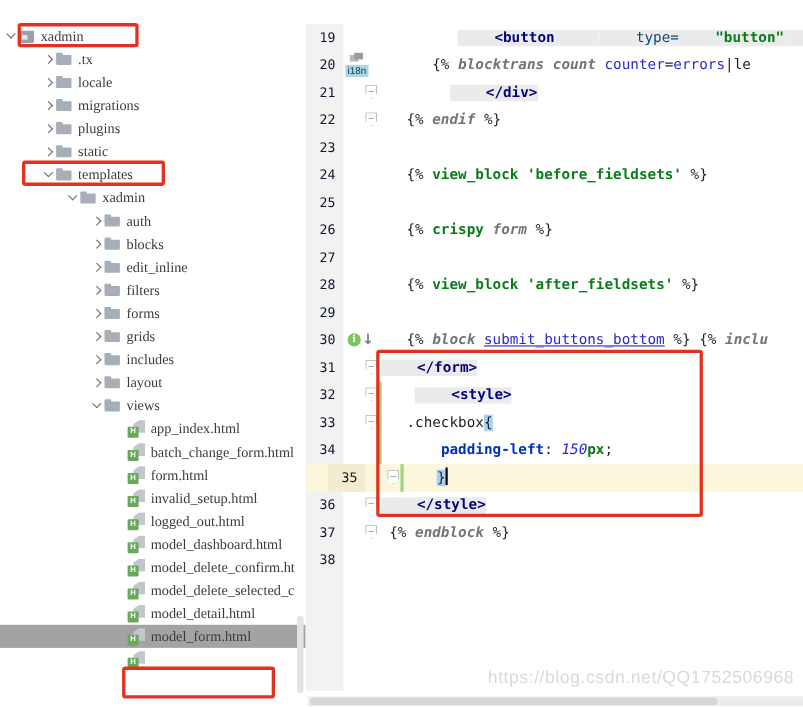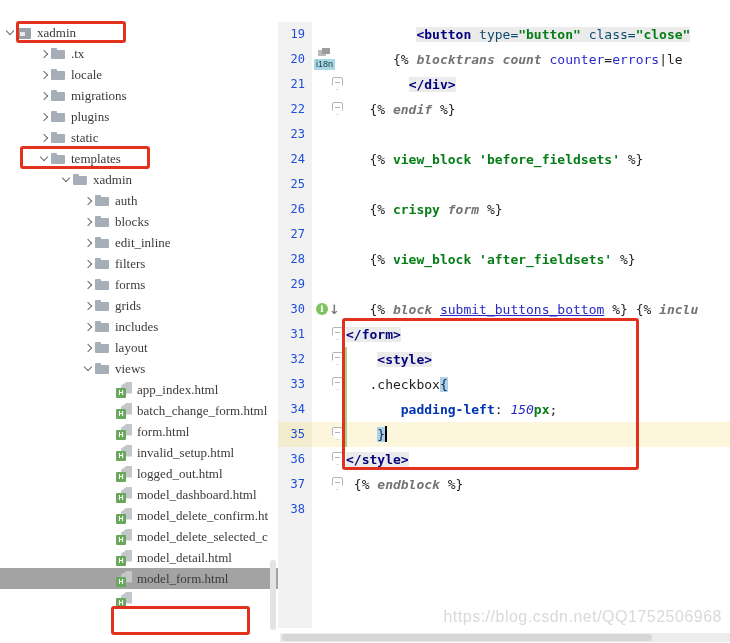--- a/index.html
+++ b/index.html
@@ -33,23 +33,23 @@
   .ico-html::after  { content:"H"; position:absolute; left:0px; bottom:0px; width:10px; height:10px;
                       background:#69a85a; color:#fff; font:bold 7px/10px "Liberation Sans",sans-serif;
                       text-align:center; border-radius:1px; }
   .tlabel { overflow:hidden;font-family:Liberation Serif, serif; }
 
   
   #editor { position:absolute; left:278px; top:0; width:452px; height:643px; background:#fff;
             padding-top:22px; font-family:"DejaVu Sans Mono","Liberation Mono",monospace; }
   .crow { display:flex; height:25px; line-height:25px; position:relative; }
   .crow.current { background:#fcf6dd; }
-  .num { flex:0 0 34px; background:#f2f2f2; color:#1d4ed8; font-size:12px; text-align:right;
+  .num { flex:0 0 34px; background:#f2f2f2; color:#0f172a; font-size:12px; text-align:right;
          padding-right:7px; }
-  .crow.current .num { background:#f3ecce; }
+  .crow.current .num { background:#f3ecce;margin-left:20px; }
   .meta { flex:0 0 34px; position:relative; }
   .code { flex:1 1 auto; white-space:pre; font-size:13px; color:#1f1f1f; overflow:hidden; }
   #gutter-filler { height:106px; display:flex; }
   #gutter-filler .num { flex:0 0 34px; height:100%; }
 
   .fold { position:absolute; right:3px; top:5px; width:11px; height:13px; background:#fff;
           border:1px solid #b5b5b5; border-radius:2px;
           clip-path:polygon(0 0,100% 0,100% 62%,50% 100%,0 62%);
           color:#8a8a8a; font:9px/9px "Liberation Sans",sans-serif; text-align:center; }
   .changebar { position:absolute; right:-1px; top:0; bottom:0; width:3px; background:#a5d284; }
@@ -69,21 +69,21 @@
   .s-k  { color:#737373; font-weight:bold;font-style:italic; }
   .s-t  { color:#00027e; font-weight:bold; }
   .s-c  { color:#067d17; font-weight:bold; }
   .s-s  { color:#067d17; font-weight:bold; }
   .s-a  { color:#0c4a6e; }
   .s-u  { color:#2929c8; text-decoration:underline; }
   .s-i  { color:#2929c8; }
   .s-p  { color:#0032b4; font-weight:bold; }
   .s-n  { color:#2929c8;font-style:italic; }
   .s-x  { color:#067d17; font-weight:bold; }
-  .bg-f   { background:#ebebeb; }
+  .bg-f   { background:#ebebeb;padding-left:33px; }
   .bg-sel { background:#a8d2f0; }
 
   
   .redbox { position:absolute; border:3px solid #e2311d; border-radius:3px; z-index:30; pointer-events:none; }
   #box-xadmin    { left:16px;  top:21px;  width:110px; height:22px; }
   #box-templates { left:20px;  top:146px; width:130px; height:23px; }
   #box-modelform { left:111px; top:606px; width:139px; height:29px; }
   #box-code      { left:342px; top:318px; width:297px; height:152px; }
 
   #watermark { position:absolute; right:8px; top:608px; z-index:20; color:rgba(170,170,170,0.45);

